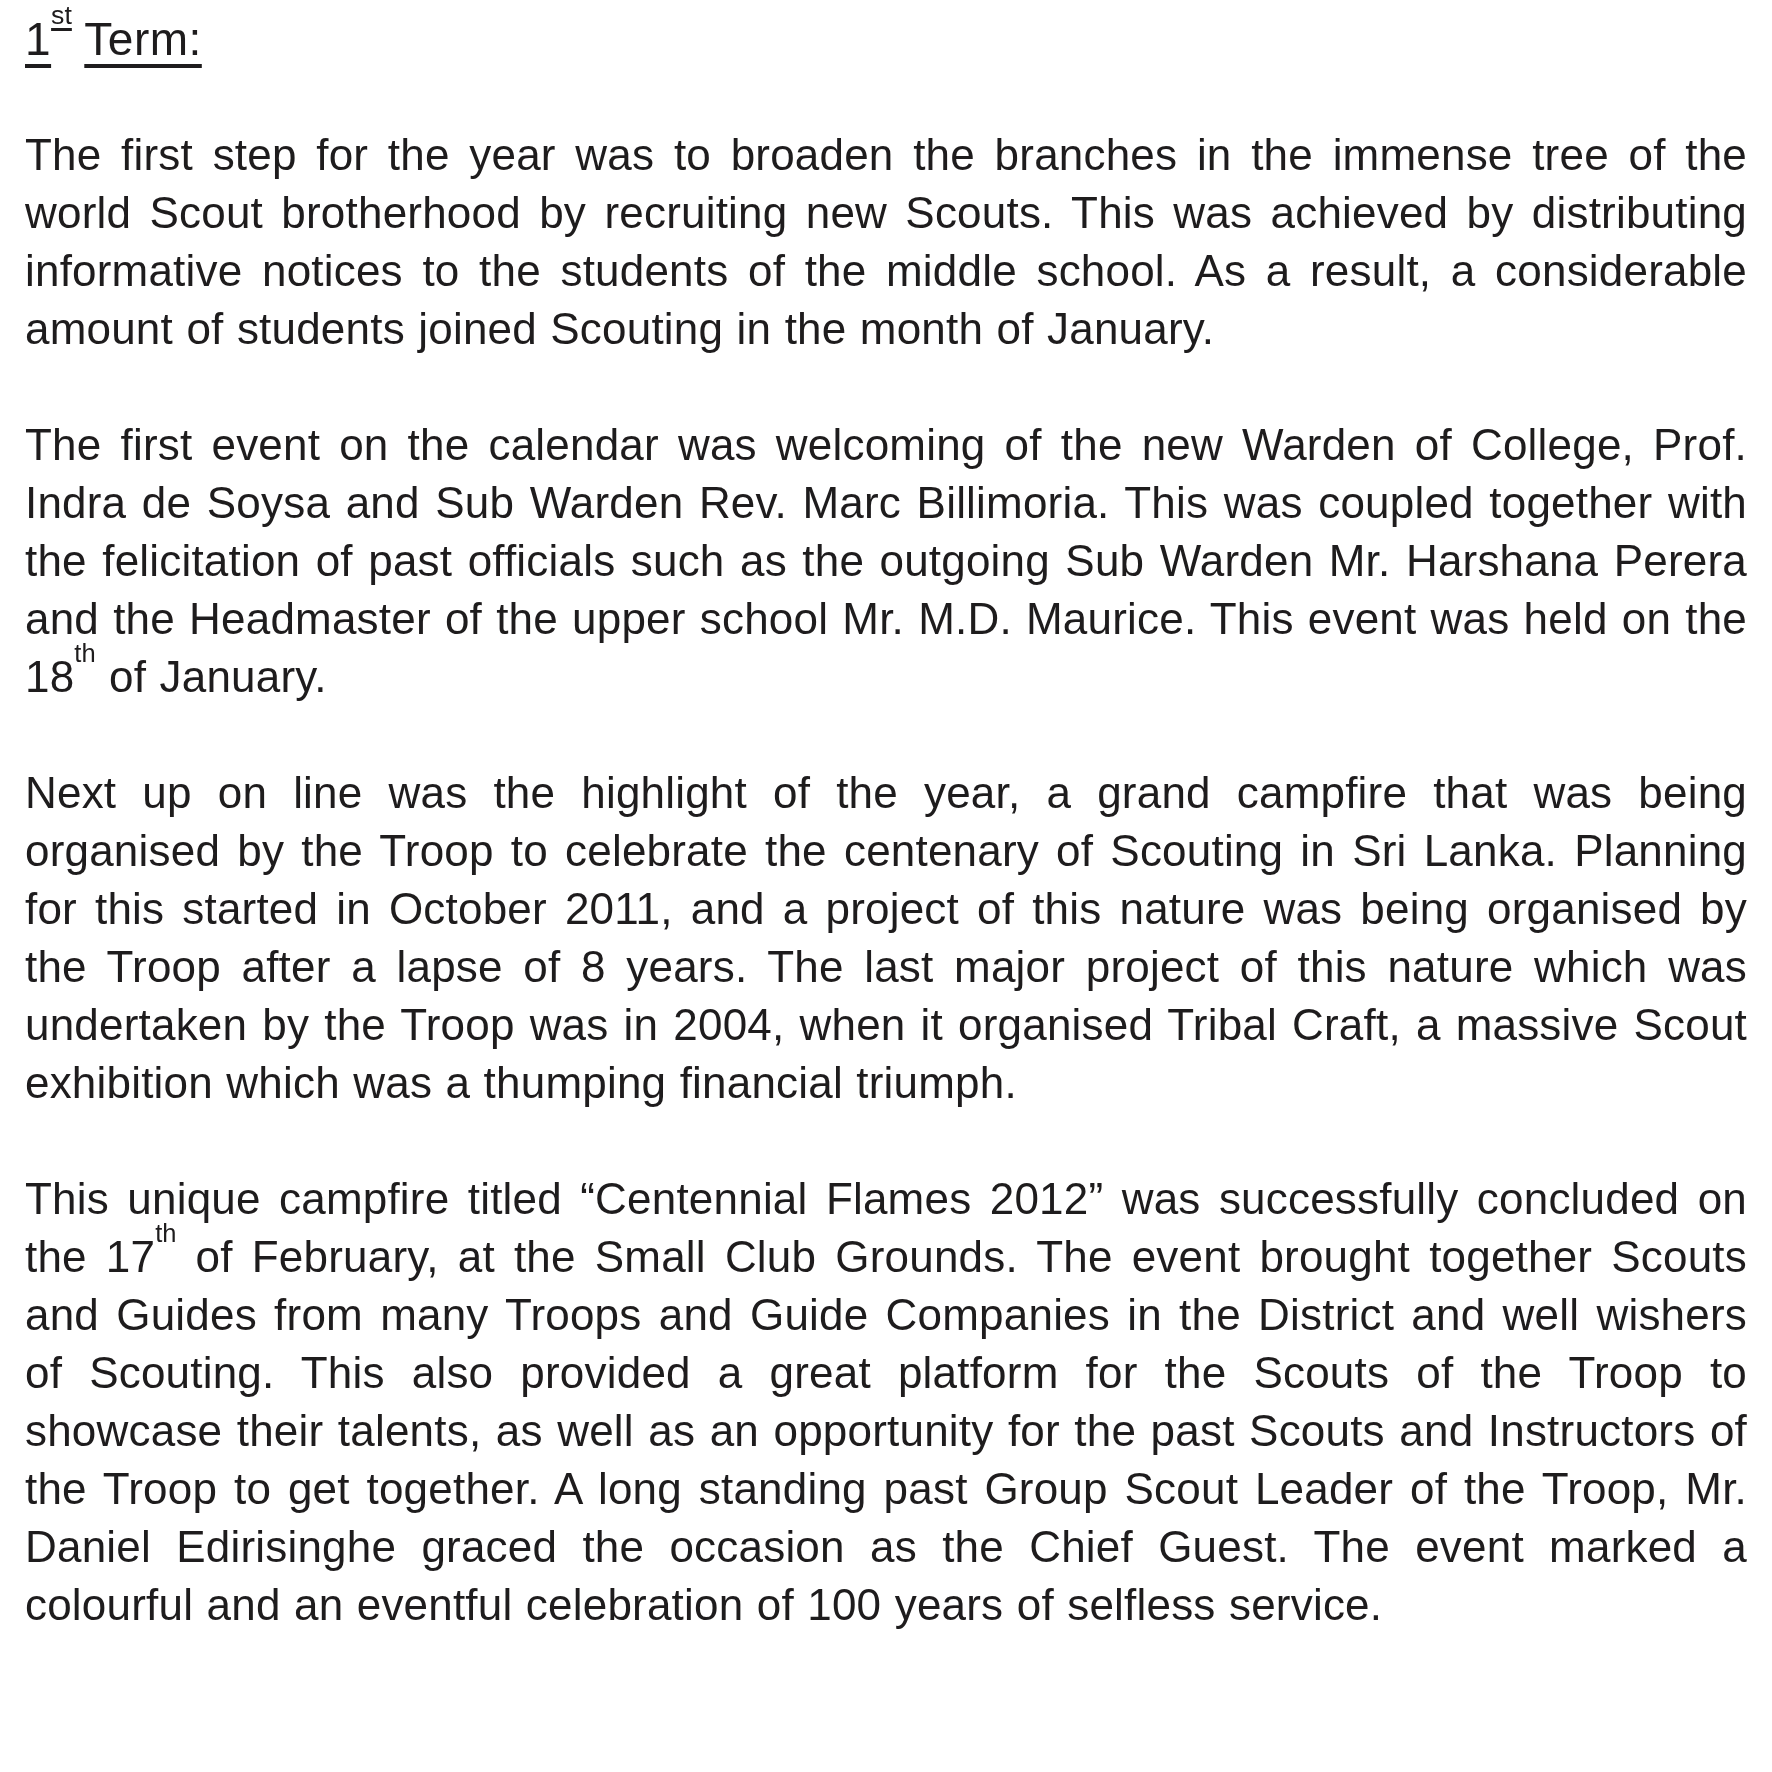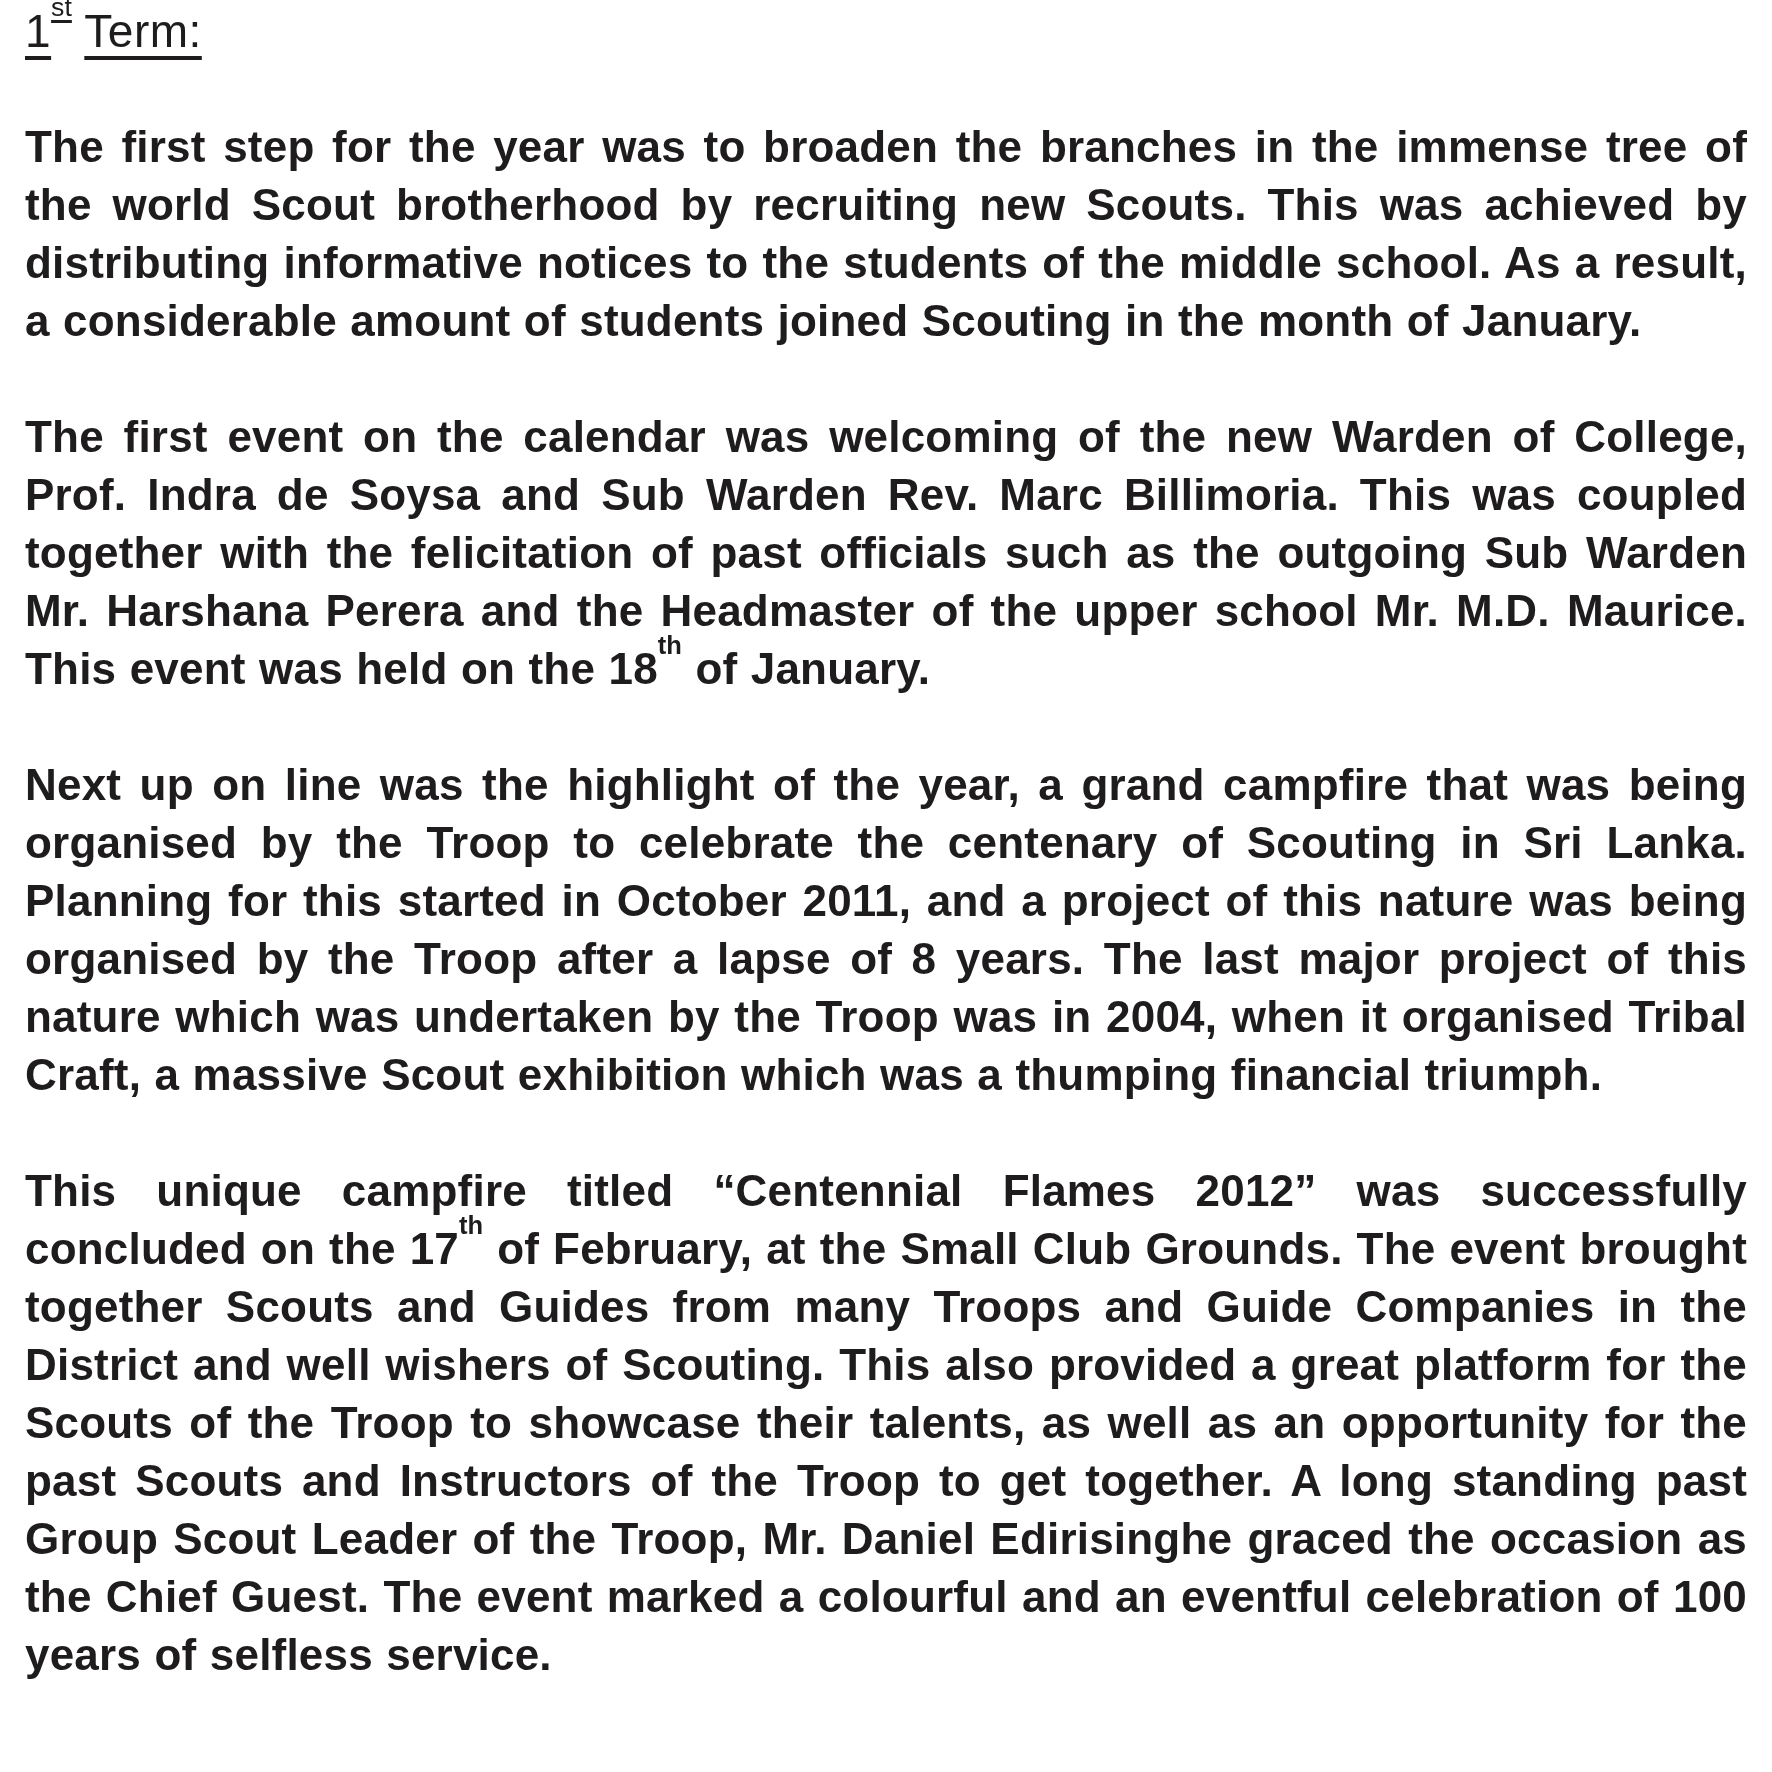--- a/index.html
+++ b/index.html
@@ -8,21 +8,21 @@
       background: #ffffff;
     }
     body {
       width: 1772px;
       height: 1772px;
       overflow: hidden;
       font-family: "Liberation Sans", sans-serif;
       color: #1e1c1d;
     }
     .page {
-      padding: 2px 25px 0 25px;
+      padding: 10px 25px 0 25px;
     }
     .doc-heading {
       font-size: 46px;
       font-weight: normal;
       line-height: 58px;
       margin: 0 0 58px 0;
       letter-spacing: 0.5px;
     }
     .u {
       text-decoration: underline;
@@ -30,21 +30,20 @@
       text-underline-offset: 9px;
     }
     .body-para {
       font-size: 44px;
       line-height: 58px;
       margin: 0 0 58px 0;
       text-align: justify;
       text-align-last: left;
       letter-spacing: 0.2px;
       word-spacing: 1px;
-      font-weight: bold;
     }
     .sup {
       font-size: 0.58em;
       line-height: 0;
       position: relative;
       top: -0.55em;
       letter-spacing: 0;
     }
     .doc-heading .sup.u {
       text-decoration-thickness: 3px;

